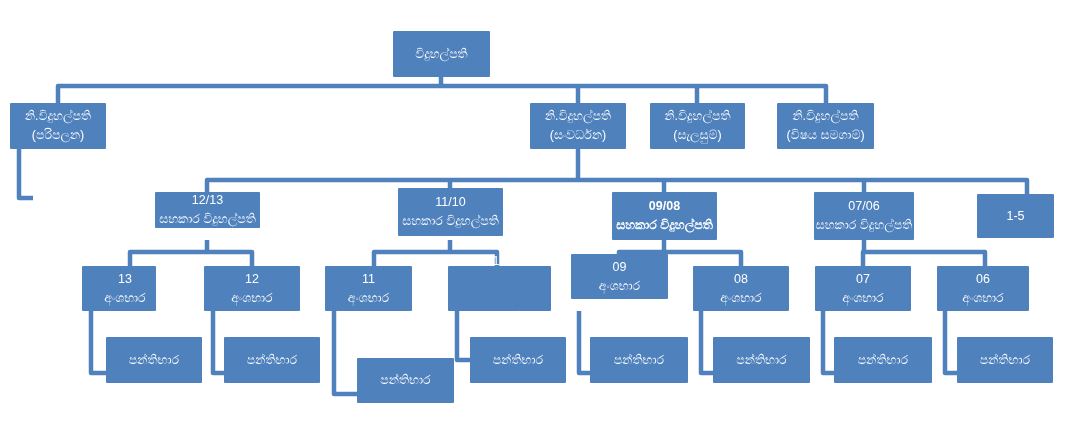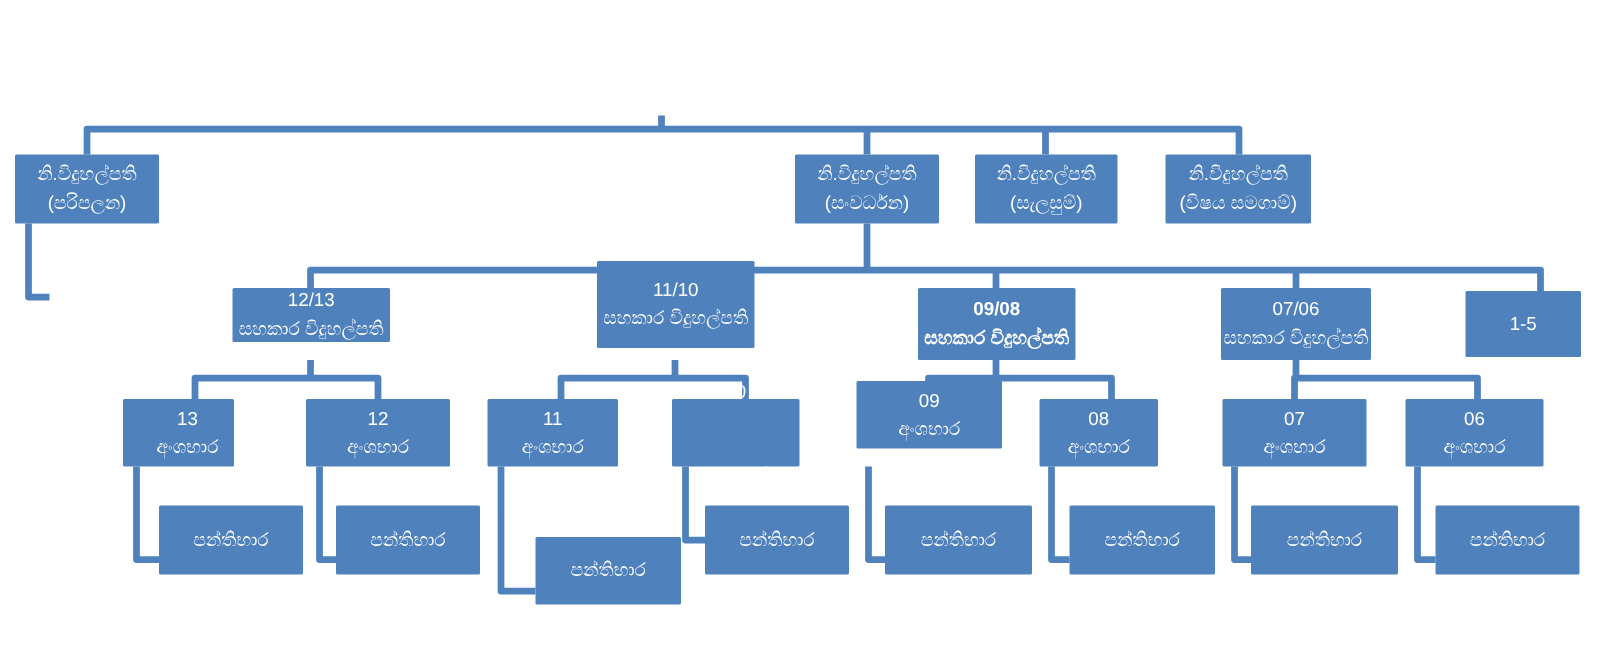--- a/index.html
+++ b/index.html
@@ -73,41 +73,44 @@
       <polyline points="91,311 91,373 106,373"></polyline>
       <polyline points="213,311 213,373 224,373"></polyline>
       <polyline points="334,311 334,394 357,394"></polyline>
       <polyline points="457,311 457,360 470,360"></polyline>
       <polyline points="579,311 579,373 590,373"></polyline>
       <polyline points="701,311 701,373 713,373"></polyline>
       <polyline points="823,311 823,373 834,373"></polyline>
       <polyline points="945,311 945,373 957,373"></polyline>
     </svg>
 
+<div class="node" style="left: 393px; top: 31px; width: 97px; height: 46px;">
+      <div class="node-line">විදුහල්පති</div>
+    </div>
     <div class="node" style="left: 10px; top: 103px; width: 96px; height: 46px;">
       <div class="node-line">නි.විදුහල්පති</div>
       <div class="node-line">(පරිපලන)</div>
     </div>
     <div class="node" style="left: 530px; top: 103px; width: 96px; height: 46px;">
       <div class="node-line">නි.විදුහල්පති</div>
       <div class="node-line">(සංවර්ධන)</div>
     </div>
     <div class="node" style="left: 650px; top: 103px; width: 95px; height: 46px;">
       <div class="node-line">නි.විදුහල්පති</div>
       <div class="node-line">(සැලසුම්)</div>
     </div>
     <div class="node" style="left: 777px; top: 103px; width: 97px; height: 46px;">
       <div class="node-line">නි.විදුහල්පති</div>
       <div class="node-line">(විෂය සමගාම්)</div>
     </div>
     <div class="node" style="left: 155px; top: 192px; width: 105px; height: 36px;">
       <div class="node-line">12/13</div>
       <div class="node-line">සහකාර විදුහල්පති</div>
     </div>
-    <div class="node" style="left: 398px; top: 174px; width: 105px; height: 58px;">
+    <div class="node" style="left: 398px; top: 188px; width: 105px; height: 48px;">
       <div class="node-line">11/10</div>
       <div class="node-line">සහකාර විදුහල්පති</div>
     </div>
     <div class="node" style="left: 612px; top: 192px; width: 105px; height: 48px; font-weight: bold;">
       <div class="node-line">09/08</div>
       <div class="node-line">සහකාර විදුහල්පති</div>
     </div>
     <div class="node" style="left: 814px; top: 192px; width: 100px; height: 48px;">
       <div class="node-line">07/06</div>
       <div class="node-line">සහකාර විදුහල්පති</div>
@@ -120,29 +123,29 @@
       <div class="node-line">අංශභාර</div>
     </div>
     <div class="node" style="left: 204px; top: 266px; width: 96px; height: 45px;">
       <div class="node-line">12</div>
       <div class="node-line">අංශභාර</div>
     </div>
     <div class="node" style="left: 325px; top: 266px; width: 87px; height: 45px;">
       <div class="node-line">11</div>
       <div class="node-line">අංශභාර</div>
     </div>
-    <div class="node" style="left: 448px; top: 266px; width: 85px; height: 45px; gap: 36px;">
+    <div class="node" style="left: 448px; top: 266px; width: 103px; height: 45px; gap: 36px;">
       <div class="node-line">10</div>
       <div class="node-line">අංශභාර</div>
     </div>
     <div class="node" style="left: 571px; top: 254px; width: 97px; height: 45px;">
       <div class="node-line">09</div>
       <div class="node-line">අංශභාර</div>
     </div>
-    <div class="node" style="left: 693px; top: 266px; width: 79px; height: 45px;">
+    <div class="node" style="left: 693px; top: 266px; width: 96px; height: 45px;">
       <div class="node-line">08</div>
       <div class="node-line">අංශභාර</div>
     </div>
     <div class="node" style="left: 815px; top: 266px; width: 96px; height: 45px;">
       <div class="node-line">07</div>
       <div class="node-line">අංශභාර</div>
     </div>
     <div class="node" style="left: 937px; top: 266px; width: 92px; height: 45px;">
       <div class="node-line">06</div>
       <div class="node-line">අංශභාර</div>

